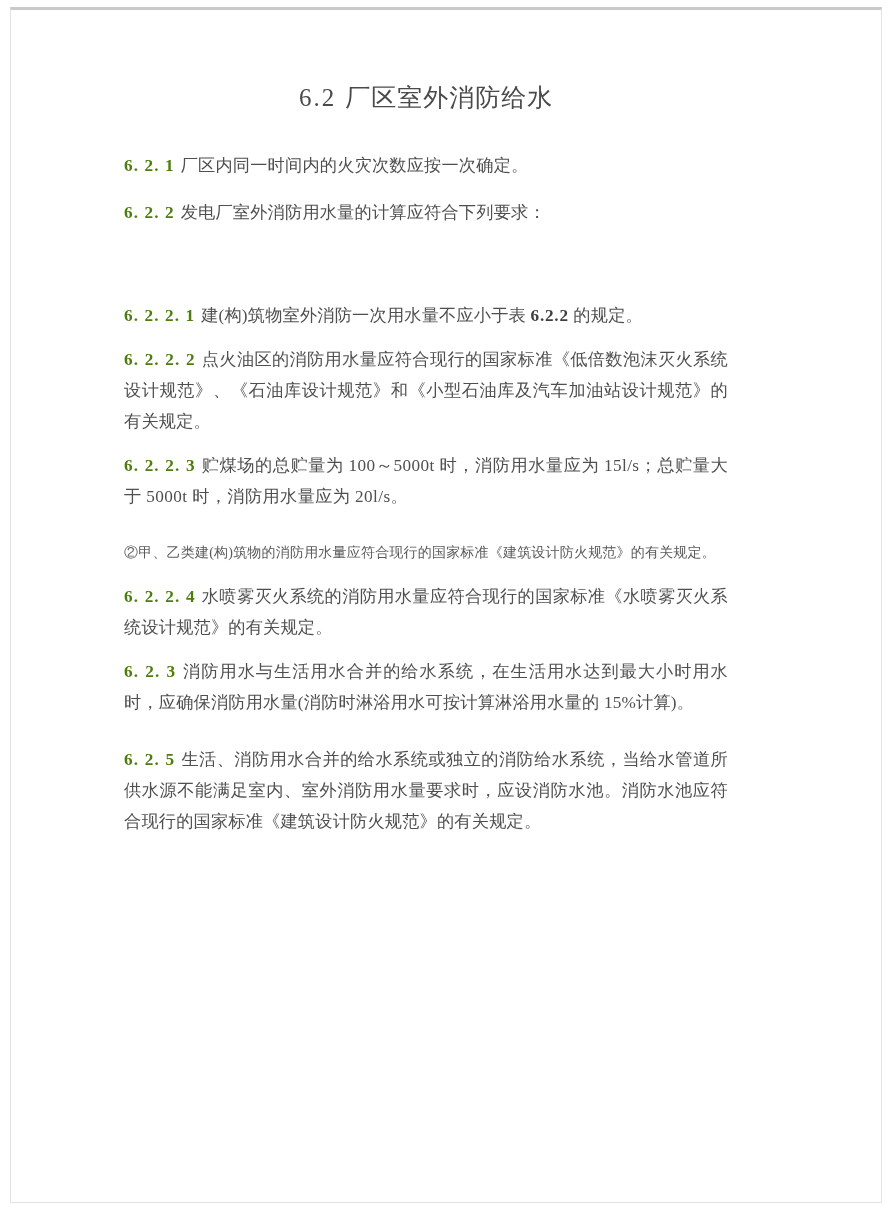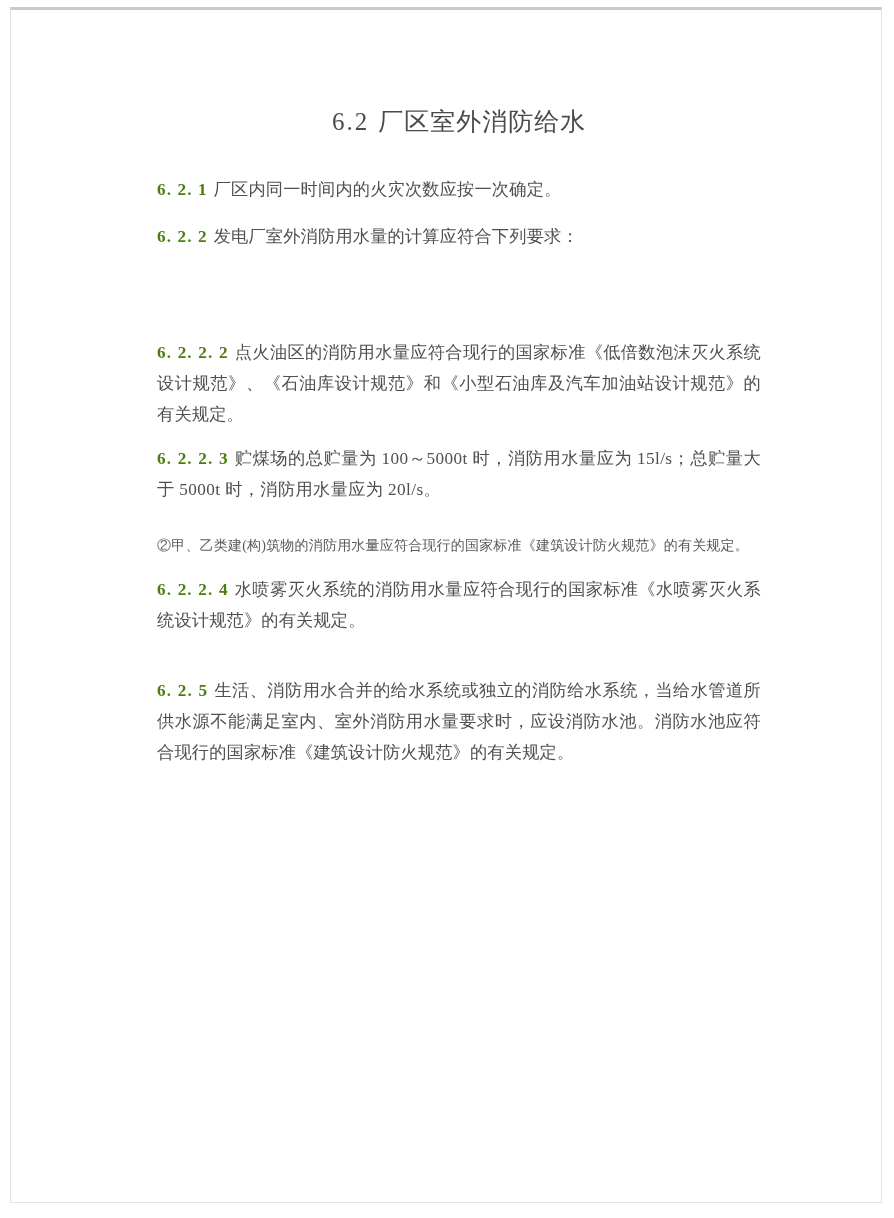--- a/index.html
+++ b/index.html
@@ -23,24 +23,23 @@
     height: 1196px;
     background: #ffffff;
     border: 1px solid #e2e2e2;
     border-top: 3px solid #c9c9c9;
     box-sizing: border-box;
     overflow: hidden;
   }
 
   .page-body {
     position: absolute;
-    left: 146px;
+    left: 113px;
     top: 0;
     width: 604px;
-    margin-top: 24px;
   }
 
   .doc-title {
     margin: 0;
     padding: 0;
     text-align: center;
     font-weight: normal;
     font-size: 25px;
     line-height: 34px;
     color: #4a4a4a;
@@ -114,20 +113,23 @@
     </p>
 
     <div class="sp-1"></div>
 
     <p class="clause">
       <span class="num">6. 2. 2</span><span>发电厂室外消防用水量的计算应符合下列要求：</span>
     </p>
 
     <div class="sp-table-gap"></div>
 
+    <p class="clause">
+      <span class="num">6. 2. 2. 1</span><span>建(构)筑物室外消防一次用水量不应小于表 </span><span class="inline-num">6.2.2</span><span> 的规定。</span>
+    </p>
 
     <div class="sp-2"></div>
 
     <p class="clause">
       <span class="num">6. 2. 2. 2</span><span>点火油区的消防用水量应符合现行的国家标准《低倍数泡沫灭火系统设计规范》、《石油库设计规范》和《小型石油库及汽车加油站设计规范》的有关规定。</span>
     </p>
 
     <div class="sp-2"></div>
 
     <p class="clause">
@@ -144,20 +146,23 @@
     </p>
 
     <div class="sp-3"></div>
 
     <p class="clause">
       <span class="num">6. 2. 2. 4</span><span>水喷雾灭火系统的消防用水量应符合现行的国家标准《水喷雾灭火系统设计规范》的有关规定。</span>
     </p>
 
     <div class="sp-2"></div>
 
+    <p class="clause">
+      <span class="num">6. 2. 3</span><span>消防用水与生活用水合并的给水系统，在生活用水达到最大小时用水时，应确保消防用水量(消防时淋浴用水可按计算淋浴用水量的 15%计算)。</span>
+    </p>
 
     <div class="sp-2"></div>
 
 
     <div class="sp-2"></div>
 
     <p class="clause">
       <span class="num">6. 2. 5</span><span>生活、消防用水合并的给水系统或独立的消防给水系统，当给水管道所供水源不能满足室内、室外消防用水量要求时，应设消防水池。消防水池应符合现行的国家标准《建筑设计防火规范》的有关规定。</span>
     </p>
 

